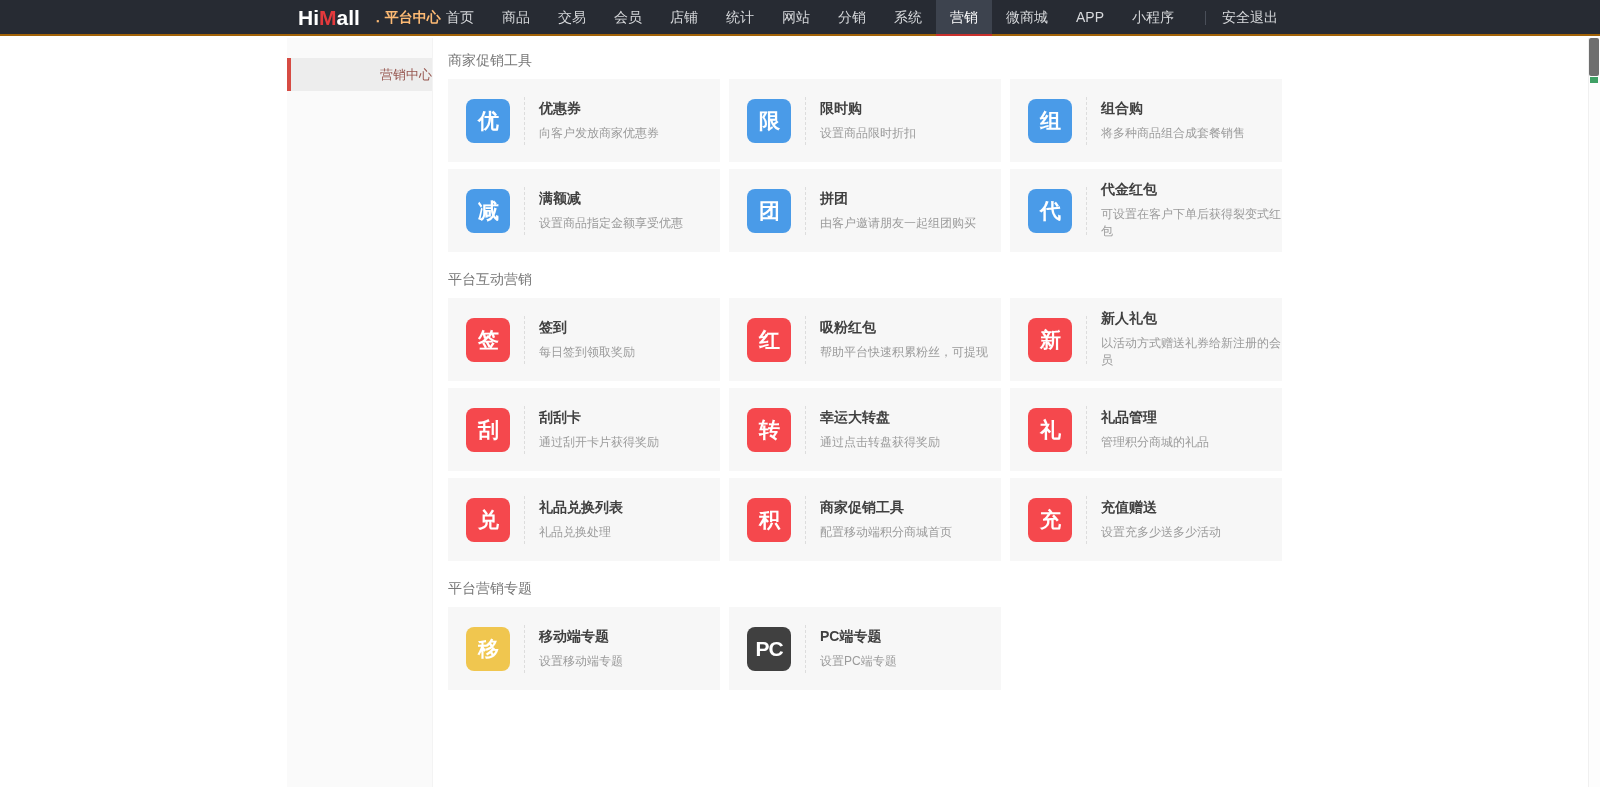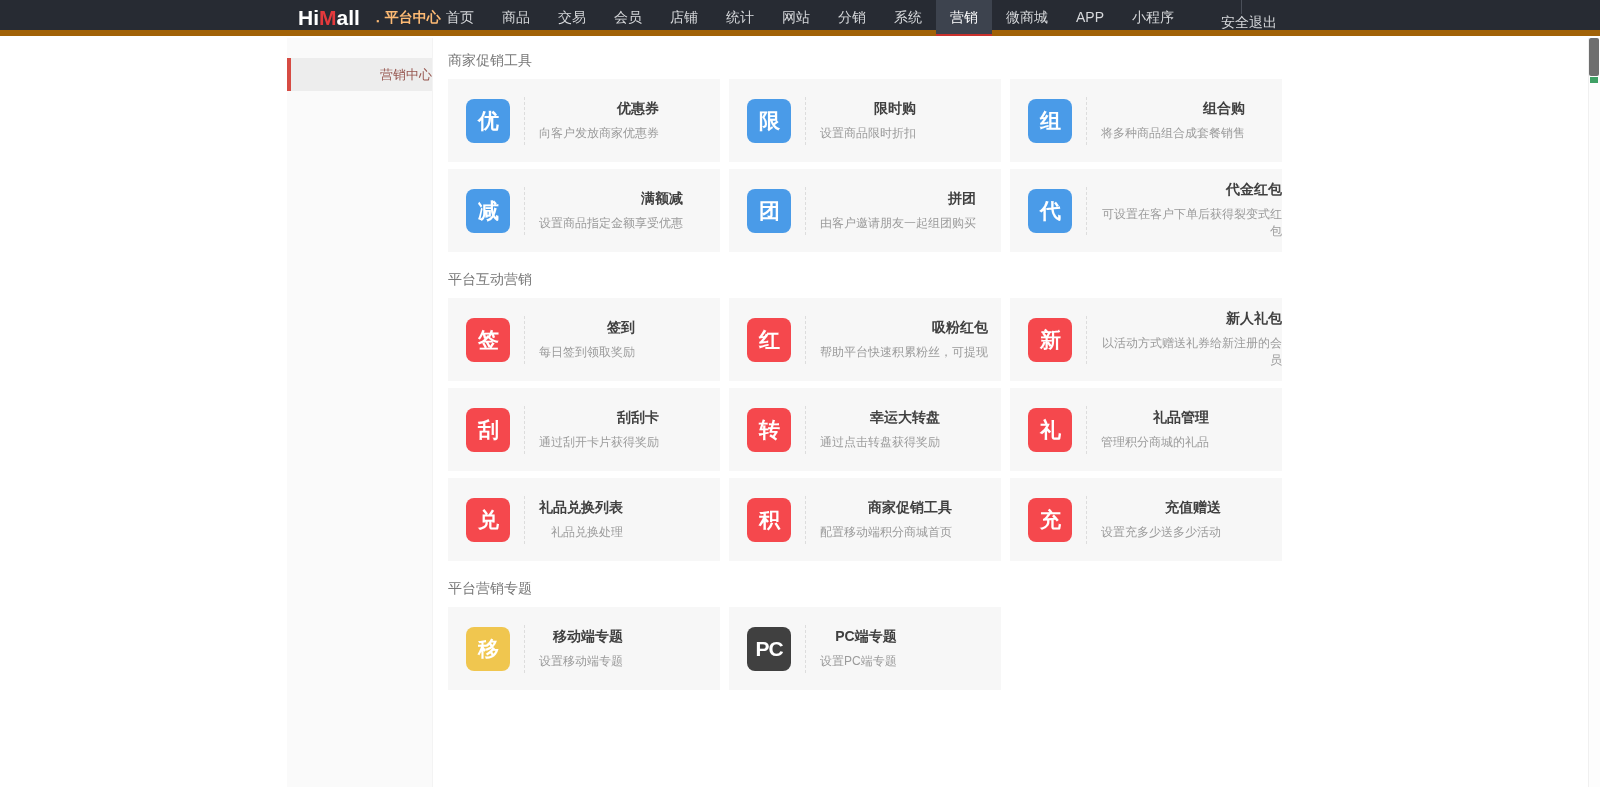--- a/index.html
+++ b/index.html
@@ -1,33 +1,33 @@
 <!DOCTYPE html>
 <html><head>
 <meta charset="utf-8">
 <style>
   * { margin:0; padding:0; box-sizing:border-box; }
   html,body { width:1600px; height:787px; overflow:hidden; background:#fff;
     font-family:"Liberation Sans","DejaVu Sans",sans-serif; }
 
   
   .topnav { position:absolute; left:0; top:0; width:1600px; height:36px;
-    background:#272b33; border-bottom:6px solid #a16207; }
+    background:#272b33; border-bottom:2px solid #a16207; }
   .logo { position:absolute; left:298px; top:0; height:36px; display:flex;
     align-items:center; cursor:pointer; }
   .logo .wordmark { font-size:21px; font-weight:bold; color:#fff; letter-spacing:0; }
   .logo .m-red { color:#e4393c; }
   .logo .suffix { color:#fdba74; font-size:14px; margin-left:11px; font-weight:bold; }
   .nav-items { position:absolute; left:432px; top:0; height:36px; display:flex; }
   .nav-item { height:36px; line-height:34px; padding:0 14px; color:#d6d8db;
     font-size:14px; cursor:pointer; }
   .nav-item.active { background:#3d434e; border-bottom:2px solid #c9302c;
     color:#fff; line-height:34px; }
   .nav-right { position:absolute; left:1205px; top:0; height:36px; display:flex;
-    align-items:center;flex-direction:column; }
+    align-items:center; }
   .nav-divider { width:1px; height:14px; background:#4a4f59; }
   .logout { color:#d6d8db; font-size:14px; margin-left:16px; cursor:pointer; }
 
   
   .scrollbar { position:absolute; right:0; top:38px; width:12px; height:749px;
     background:#fdfdfd; border-left:1px solid #f0f0f0; }
   .scroll-thumb { position:absolute; right:1px; top:0; width:10px; height:38px;
     background:#6e6e6e; border-radius:2px; }
   .scroll-marker { position:absolute; right:2px; top:39px; width:8px; height:6px;
     background:#3fa065; }
@@ -45,21 +45,21 @@
   .section-title { font-size:14px; color:#787878; margin:19px 0 9px; }
   .section:first-child .section-title { margin-top:14px; }
   .card-grid { display:grid; grid-template-columns:repeat(3,272px);
     column-gap:9px; row-gap:7px; }
   .card { height:83px; background:#f7f7f7; display:flex; align-items:center;
     cursor:pointer; }
   .card-icon { width:44px; height:44px; border-radius:8px; margin-left:18px;
     flex:0 0 44px; color:#fff; font-size:21px; font-weight:bold; display:flex;
     align-items:center; justify-content:center; letter-spacing:-1px; }
   .card-sep { width:0; height:48px; border-left:1px dashed #ddd; margin:0 14px; }
-  .card-text { display:flex; flex-direction:column;text-align:right; }
+  .card-text { display:flex; flex-direction:column; }
   .card-title { font-size:14px; font-weight:bold; color:#404040; }
   .card-desc { font-size:12px; color:#9b9b9b; margin-top:7px; }
 </style>
 </head>
 <body>
 
 <div class="topnav">
   <div class="logo">
     <span class="wordmark"><span>Hi</span><span class="m-red">M</span><span>all</span></span>
     <span class="suffix">．平台中心</span>

